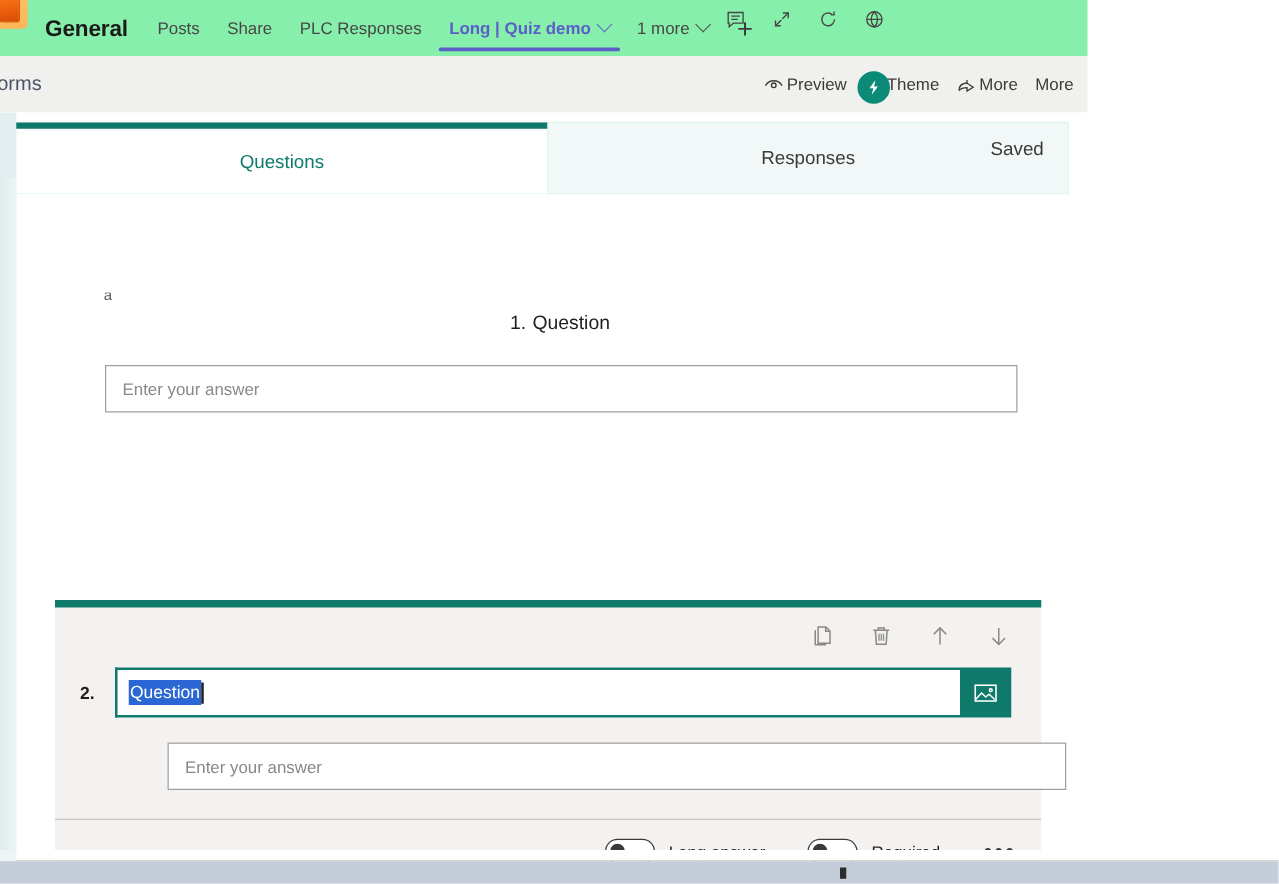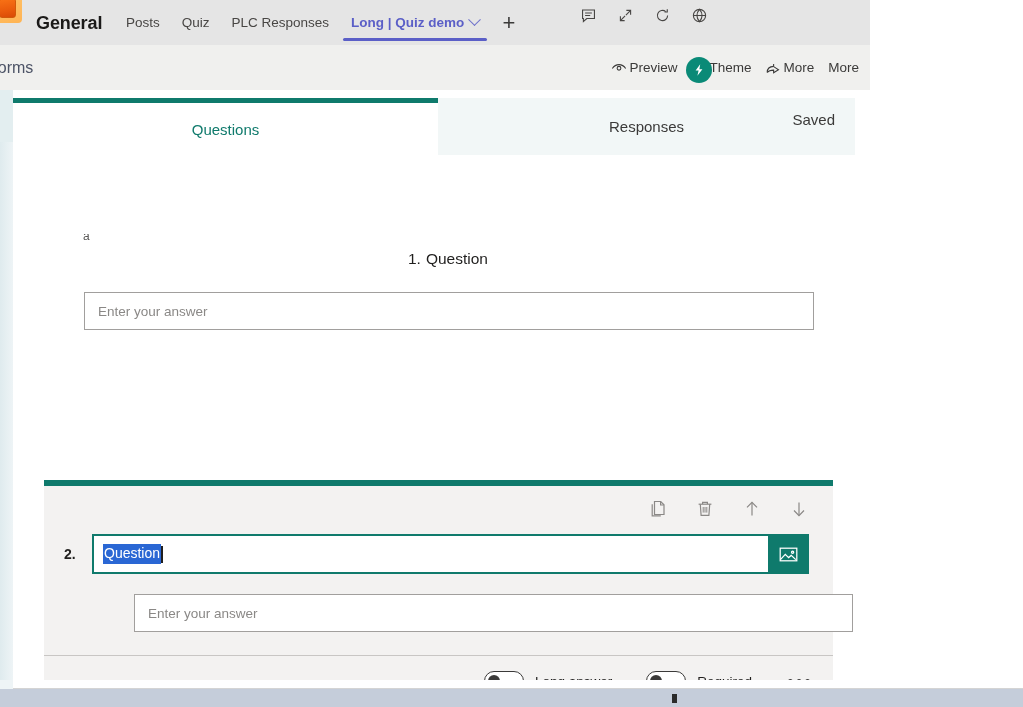--- a/index.html
+++ b/index.html
@@ -18,21 +18,21 @@
     height: 707px;
     background: #ffffff;
   }
 
   
   .teams-header {
     position: absolute;
     left: 0; top: 0;
     width: 870px;
     height: 45px;
-    background: #e5e5e5;
+    background: #86efac;
     display: flex;
     align-items: center;
   }
   .teams-header-right {
     position: absolute;
     left: 0; top: 0;
     width: 1023px;
     height: 45px;
     background: #ffffff;
     z-index: 0;
@@ -436,27 +436,31 @@
       <div class="inner"></div>
     </div>
 
     <div class="team-name">General</div>
 
     <div class="tab-strip">
       <div class="t-tab">
         <span>Posts</span>
       </div>
       <div class="t-tab">
-        <span>Quiz</span>
+        <span>Share</span>
       </div>
       <div class="t-tab">
         <span>PLC Responses</span>
       </div>
       <div class="t-tab active">
         <span>Long | Quiz demo</span>
+        <span class="chev"></span>
+      </div>
+      <div class="t-tab">
+        <span>1 more</span>
         <span class="chev"></span>
       </div>
       <div class="t-tab plus">
         <span>+</span>
       </div>
     </div>
 
     <div class="header-icons">
       <svg class="hi" viewBox="0 0 20 20" fill="none" stroke="currentColor" stroke-width="1.3">
         <path d="M3 3.5h14v10H8l-4 3.5v-3.5H3z"></path>

